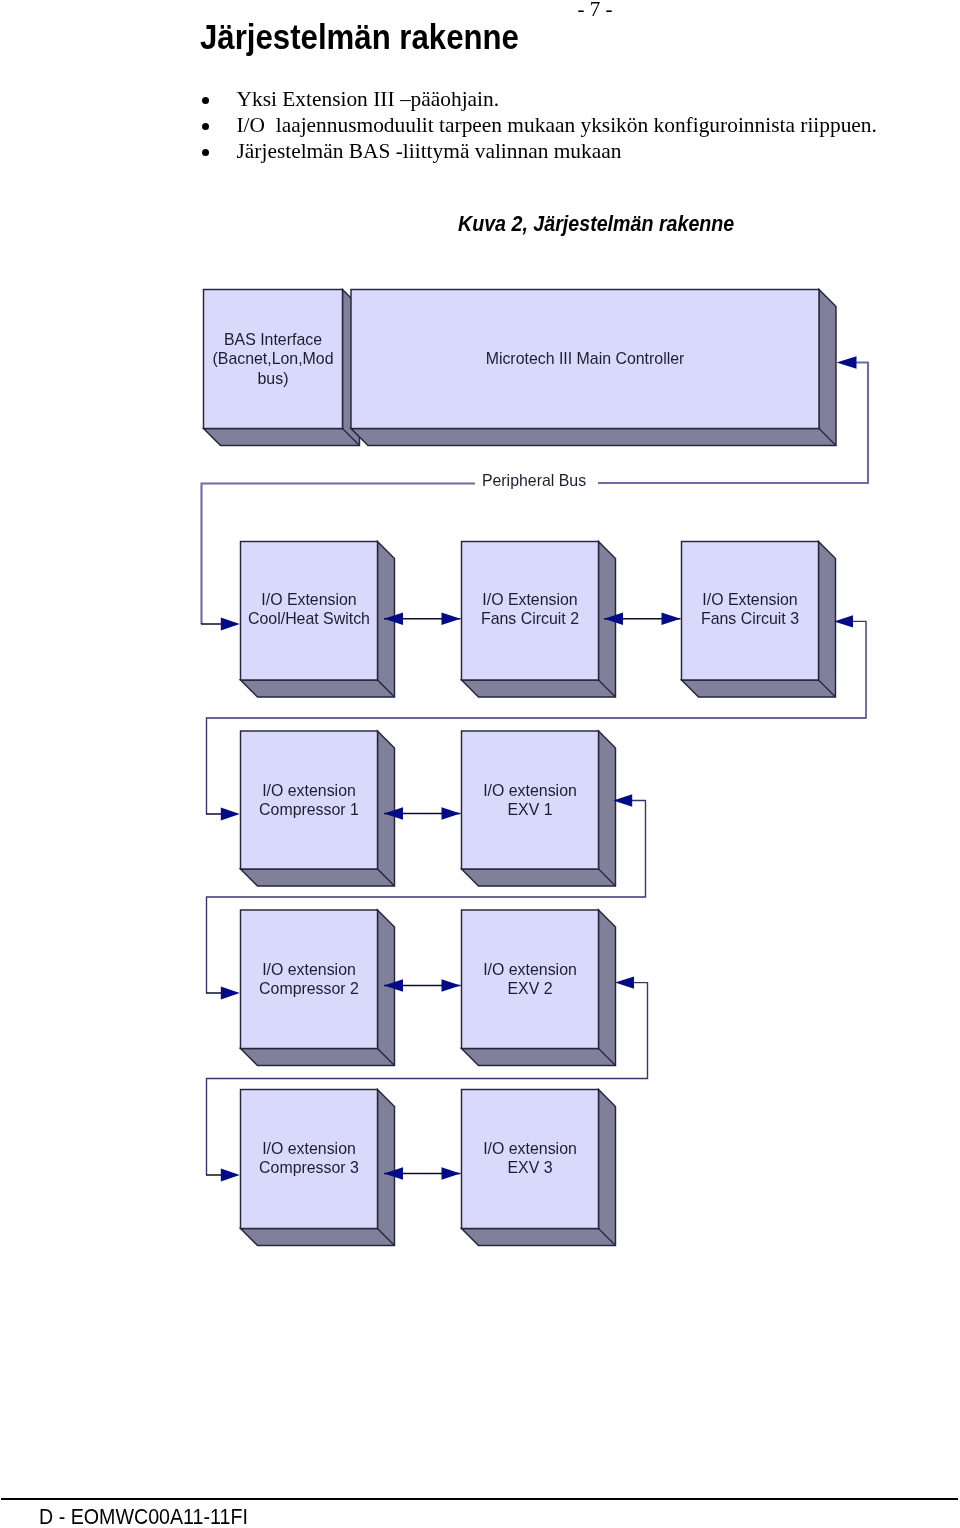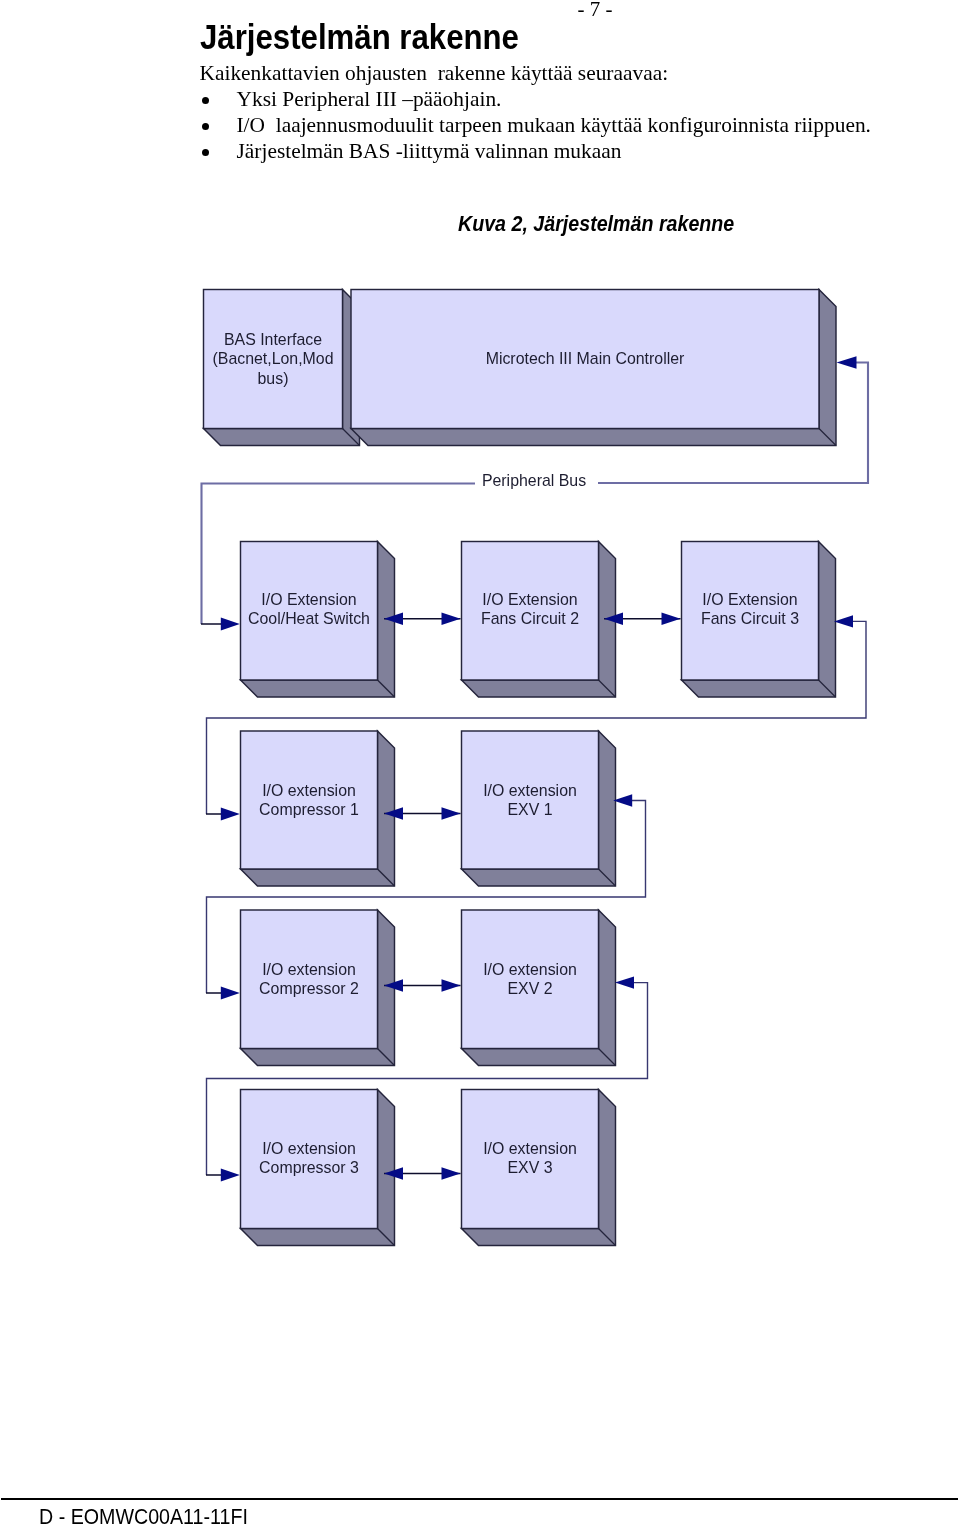--- a/index.html
+++ b/index.html
@@ -41,29 +41,28 @@
   .arrow{fill:#040b86;stroke:none;}
   .bus-label{font-family:"Liberation Sans",sans-serif;font-size:15.9px;fill:#1d1d30;
              text-anchor:middle;dominant-baseline:middle;}
 </style>
 </head>
 <body>
 
 <div class="page">
   <div id="pageno">- 7 -</div>
   <div id="title">Järjestelmän rakenne</div>
-  <div id="intro">Kaikenkattavien ohjausten  rakenne käyttää seuraavaa:</div>
   <div id="bullets">
       <div class="bullet-row" style="top: 87px;">
         <span class="bullet-dot"></span>
-        <span class="bullet-txt">Yksi Peripheral III –pääohjain.</span>
+        <span class="bullet-txt">Yksi Extension III –pääohjain.</span>
       </div>
       <div class="bullet-row" style="top: 113px;">
         <span class="bullet-dot"></span>
-        <span class="bullet-txt">I/O  laajennusmoduulit tarpeen mukaan käyttää konfiguroinnista riippuen.</span>
+        <span class="bullet-txt">I/O  laajennusmoduulit tarpeen mukaan yksikön konfiguroinnista riippuen.</span>
       </div>
       <div class="bullet-row" style="top: 139px;">
         <span class="bullet-dot"></span>
         <span class="bullet-txt">Järjestelmän BAS -liittymä valinnan mukaan</span>
       </div>
     </div>
   <div id="caption">Kuva 2, Järjestelmän rakenne</div>
   <svg id="diagram" width="960" height="1528" viewBox="0 0 960 1528">
       <g>
         <g>

